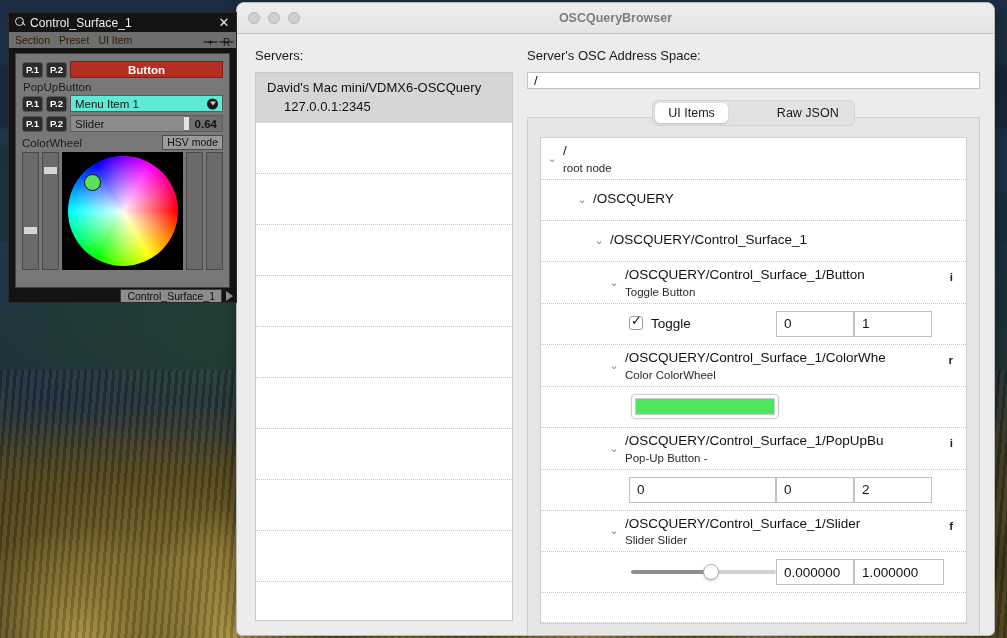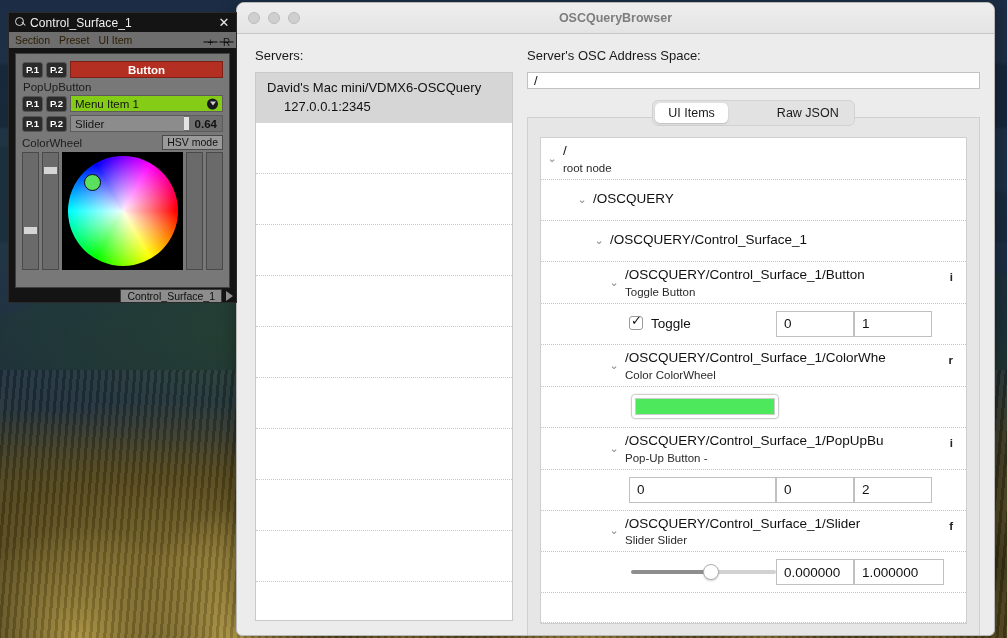--- a/index.html
+++ b/index.html
@@ -109,21 +109,21 @@
     display: flex; align-items: center; justify-content: center;
     border: 1px solid #555; flex: none;
   }
   .red-button {
     flex: 1; height: 17px; background: #b32f22; border: 1px solid #7d2118;
     color: #fff; font-size: 11.5px; font-weight: 700;
     display: flex; align-items: center; justify-content: center;
   }
   .cs-label { color: #1c1c1c; font-size: 11.5px; margin: 1px 0 2px 1px; }
   .popup {
-    flex: 1; height: 17px; background: #84cc16; border: 1px solid #5c5c5c;
+    flex: 1; height: 17px; background: #5eead4; border: 1px solid #5c5c5c;
     color: #151515; font-size: 11.5px; display: flex; align-items: center;
     padding: 0 4px; position: relative;
   }
   .popup .arrow {
     position: absolute; right: 4px; top: 50%; transform: translateY(-50%);
     width: 11px; height: 11px; border-radius: 50%; background: #1a1a1a;
     display: flex; align-items: center; justify-content: center;
   }
   .popup .arrow::after {
     content: ""; border-left: 3px solid transparent; border-right: 3px solid transparent;

